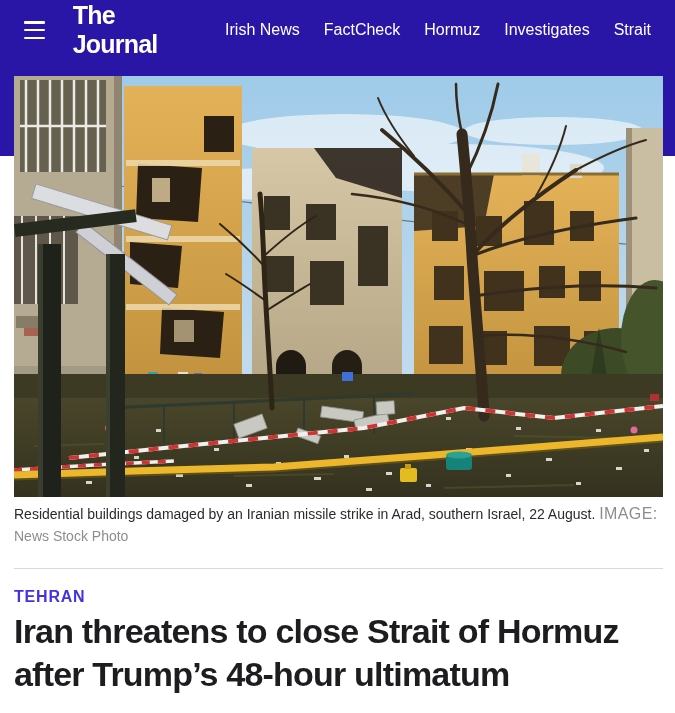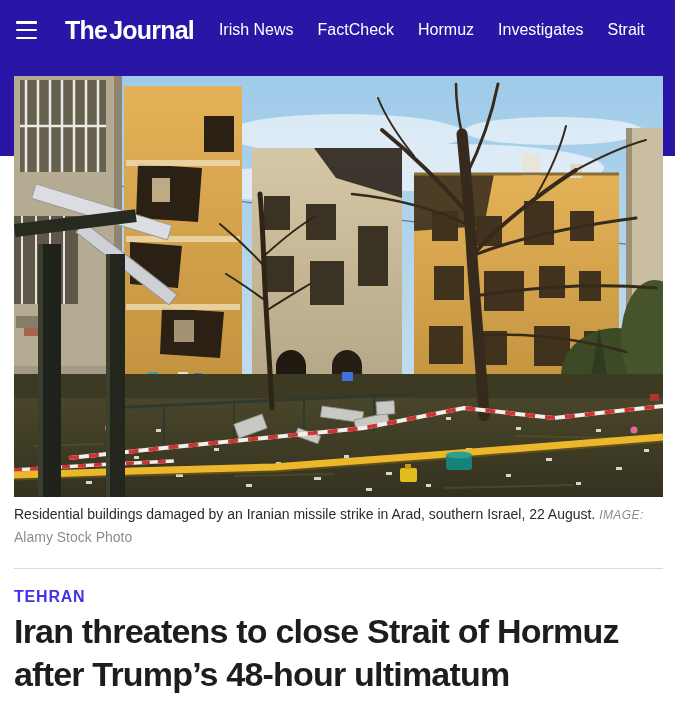--- a/index.html
+++ b/index.html
@@ -11,32 +11,32 @@
     --divider-color:#d9d9d9;
   }
   *{margin:0;padding:0;box-sizing:border-box;}
   html,body{background:#fff;}
   body{font-family:"Liberation Sans",sans-serif;}
   .page{position:relative;width:675px;height:713px;background:#fff;overflow:hidden;}
 
   
   .hero-bg{position:absolute;top:0;left:0;width:675px;height:156px;background:var(--header-bg,#2a16a6);}
 
-  .topbar{position:absolute;top:0;left:0;width:675px;height:60px;display:flex;align-items:center;z-index:3;}
+  .topbar{position:absolute;top:0;left:0;width:675px;height:60px;display:flex;align-items:center;z-index:3;padding-left:8px;}
   .menu-btn{margin-left:16px;width:24px;height:20px;background:transparent;border:none;cursor:pointer;display:flex;flex-direction:column;justify-content:space-between;padding:1px 0;}
   .menu-btn .bar{display:block;width:21px;height:2.5px;background:#fff;border-radius:1px;}
   .logo{margin-left:25px;color:#fff;font-size:25px;font-weight:700;letter-spacing:-0.8px;word-spacing:-4px;text-decoration:none;cursor:pointer;}
   .nav{display:flex;margin-left:25px;}
   .nav a{color:#fff;font-size:16px;font-weight:400;text-decoration:none;margin-right:24px;cursor:pointer;white-space:nowrap;}
 
   .hero{position:absolute;top:76px;left:14px;width:649px;height:421px;z-index:2;overflow:hidden;}
   .hero svg{display:block;width:649px;height:421px;}
 
   .caption{position:absolute;top:503px;left:14px;width:649px;font-size:14px;line-height:22px;color:var(--caption-color,#2b2b2b);z-index:2;}
-  .caption .credit-label{color:var(--credit-color,#8d8d8d);font-size:12px;letter-spacing:0.4px;font-style:italic;}
+  .caption .credit-label{color:var(--credit-color,#8d8d8d);font-size:16px;letter-spacing:0.4px;}
   .caption .credit-name{color:var(--credit-color,#8d8d8d);font-size:14px;}
 
   .divider{position:absolute;top:568px;left:14px;width:649px;border:none;border-top:1px solid var(--divider-color,#d9d9d9);}
 
   .section-tag{position:absolute;top:588px;left:14px;font-size:16px;font-weight:700;letter-spacing:0.8px;color:var(--accent,#4331e4);text-transform:uppercase;cursor:pointer;z-index:2;}
 
   .headline{position:absolute;top:610px;left:14px;width:652px;font-size:34px;line-height:43px;font-weight:700;letter-spacing:-0.8px;color:var(--headline-color,#1d1d20);z-index:2;}
 </style>
 </head>
 <body>
@@ -280,20 +280,20 @@
       <ellipse cx="445" cy="379" rx="13" ry="3.5" fill="#2aa193"></ellipse>
 
       <rect x="0" y="148" width="122" height="13" fill="#272a1e" transform="rotate(-7 0 148)"></rect>
       <rect x="24" y="168" width="23" height="253" fill="#1f221a"></rect>
       <rect x="24" y="168" width="5" height="253" fill="#3a3e2e"></rect>
       <rect x="92" y="178" width="19" height="243" fill="#23261c"></rect>
       <rect x="92" y="178" width="4" height="243" fill="#3c402f"></rect>
     </svg>
   </figure>
 
-  <div class="caption"><span>Residential buildings damaged by an Iranian missile strike in Arad, southern Israel, 22 August.</span> <span class="credit-label">IMAGE:</span> <span class="credit-name">Alamy Stock Photo</span></div>
+  <div class="caption"><span>Residential buildings damaged by an Iranian missile strike in Arad, southern Israel, 22 August.</span> <span class="credit-label">IMAGE:</span> <span class="credit-name">News Stock Photo</span></div>
 
   <hr class="divider">
 
   <a class="section-tag">TEHRAN</a>
 
   <h1 class="headline">Iran threatens to close Strait of Hormuz after Trump’s 48-hour ultimatum</h1>
 </div>
 
 </body></html>

